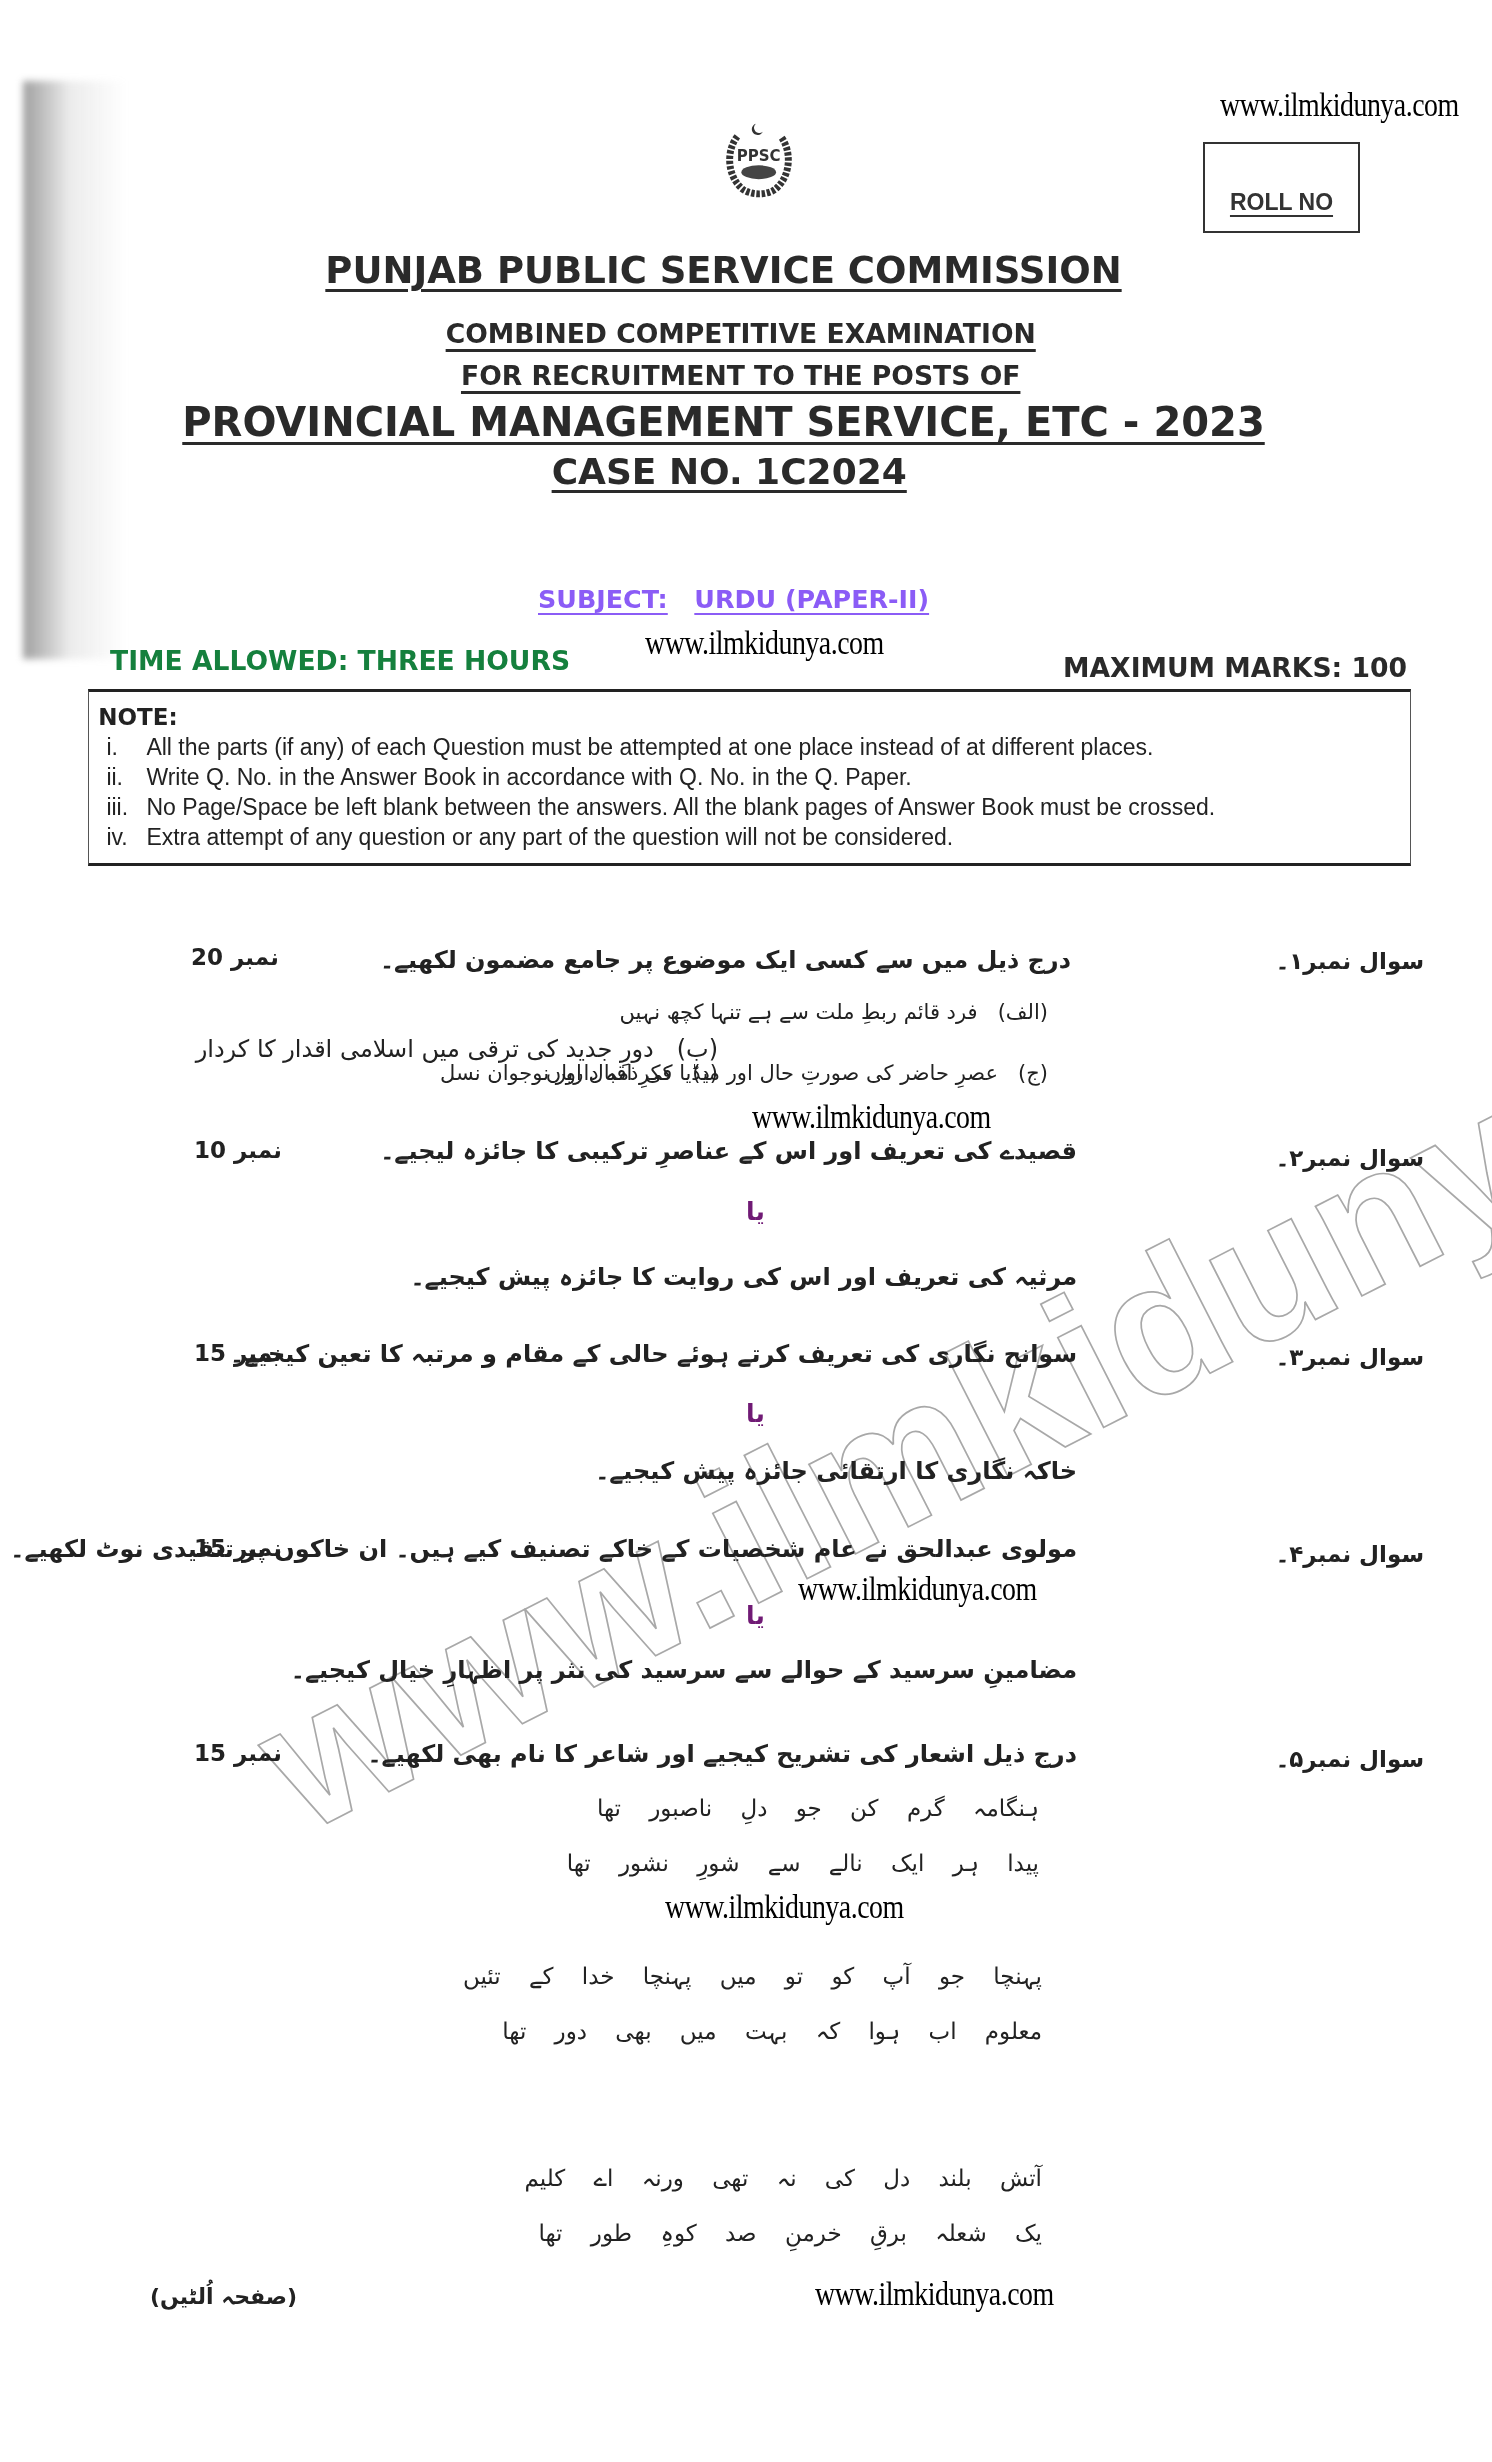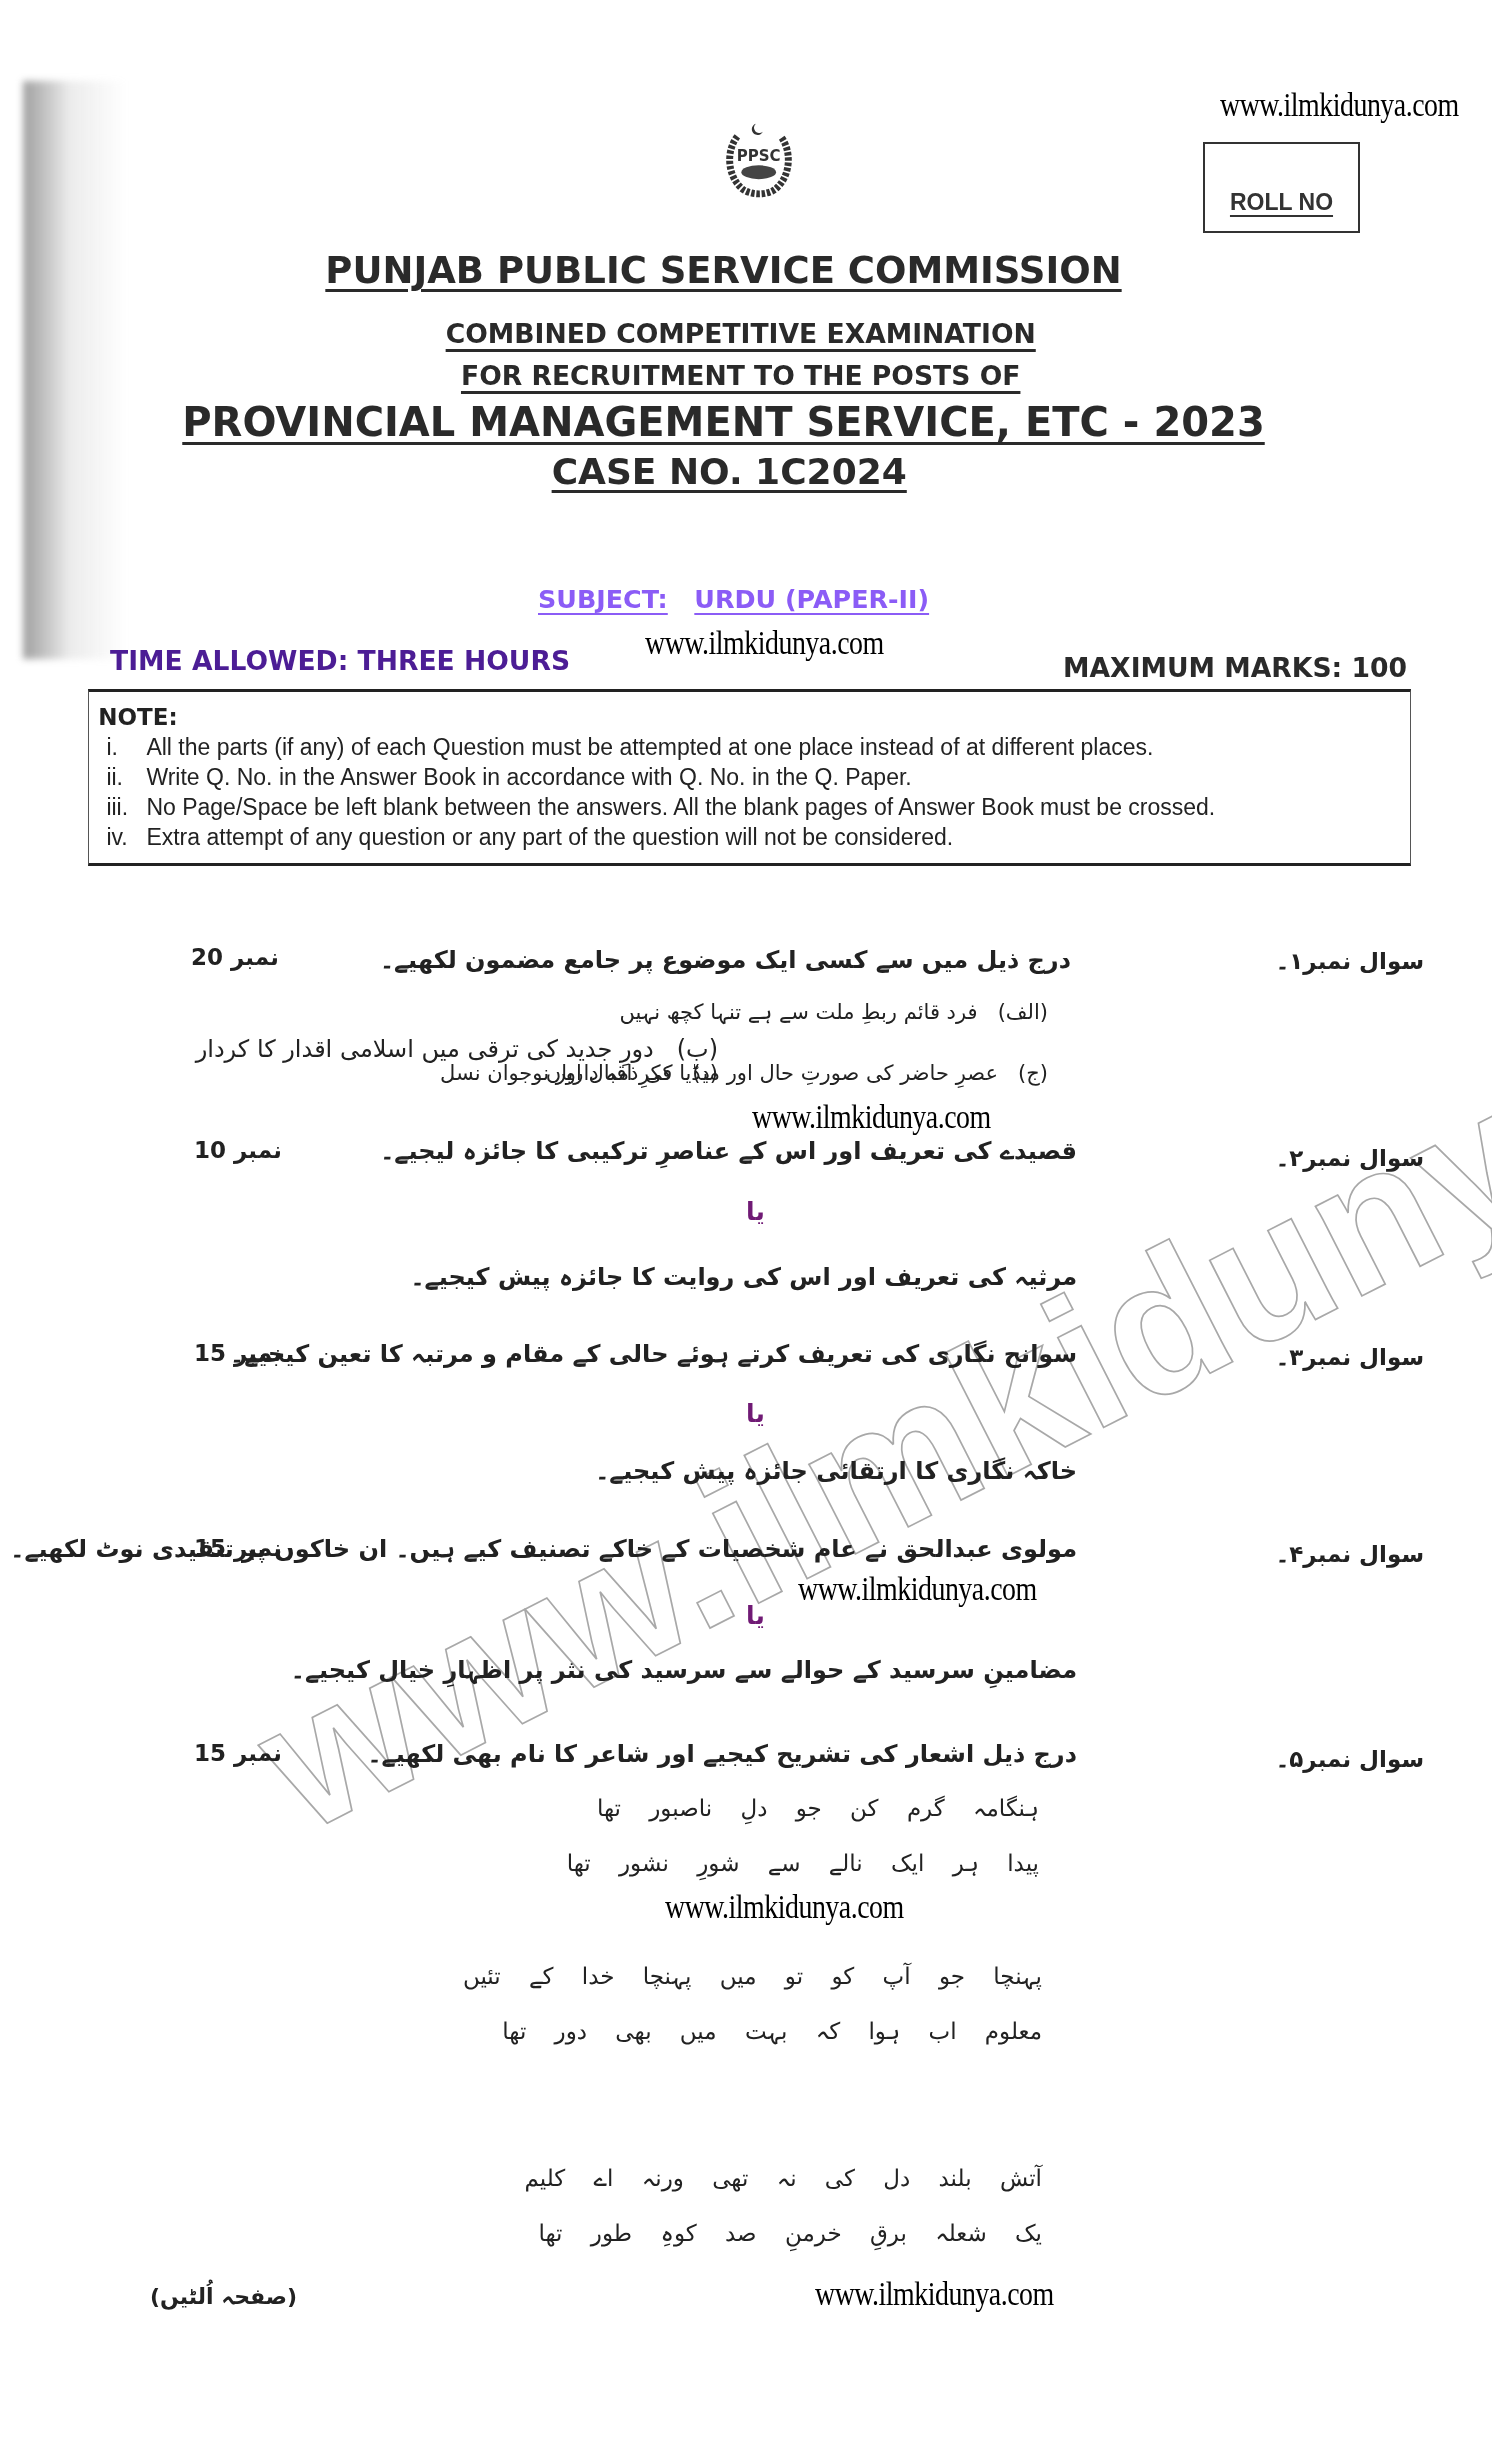--- a/index.html
+++ b/index.html
@@ -46,21 +46,21 @@
   .h2 { top:318px; font-size:26.6px; left:-5.8px;}
   .h3 { top:360px; font-size:26.6px; left:-5.8px;}
   .h4 { top:399px; font-size:40px; left:-23px;}
   .h5 { top:451px; font-size:36px; left:-17.3px;}
   .subject {
     position:absolute; top:584px; left:538px; font-weight:700; font-size:25.4px; color:#8b5cf6;
     white-space:nowrap;
   }
   .subject span { text-decoration:underline; text-decoration-thickness:2.3px; text-underline-offset:4.6px; }
   .meta-left {
-    position:absolute; top:645px; left:110px; font-weight:700; font-size:26.6px; color:#4c1d95; white-space:nowrap;
+    position:absolute; top:645px; left:110px; font-weight:700; font-size:26.6px; color:#15803d; white-space:nowrap;
   }
   .meta-right {
     position:absolute; top:652px; right:86px; font-weight:700; font-size:26.6px; color:#2a2a2a; white-space:nowrap;
   }
   .note-box {
     position:absolute; left:88px; top:689px; width:1321px; height:171px;
     border-top:3.5px solid #222; border-bottom:3.5px solid #222;
     border-left:1.2px solid #555; border-right:1.2px solid #555;
   }
   .note-title { position:absolute; left:9.3px; top:11.6px; font-weight:700; font-size:23px; color:#222; }

